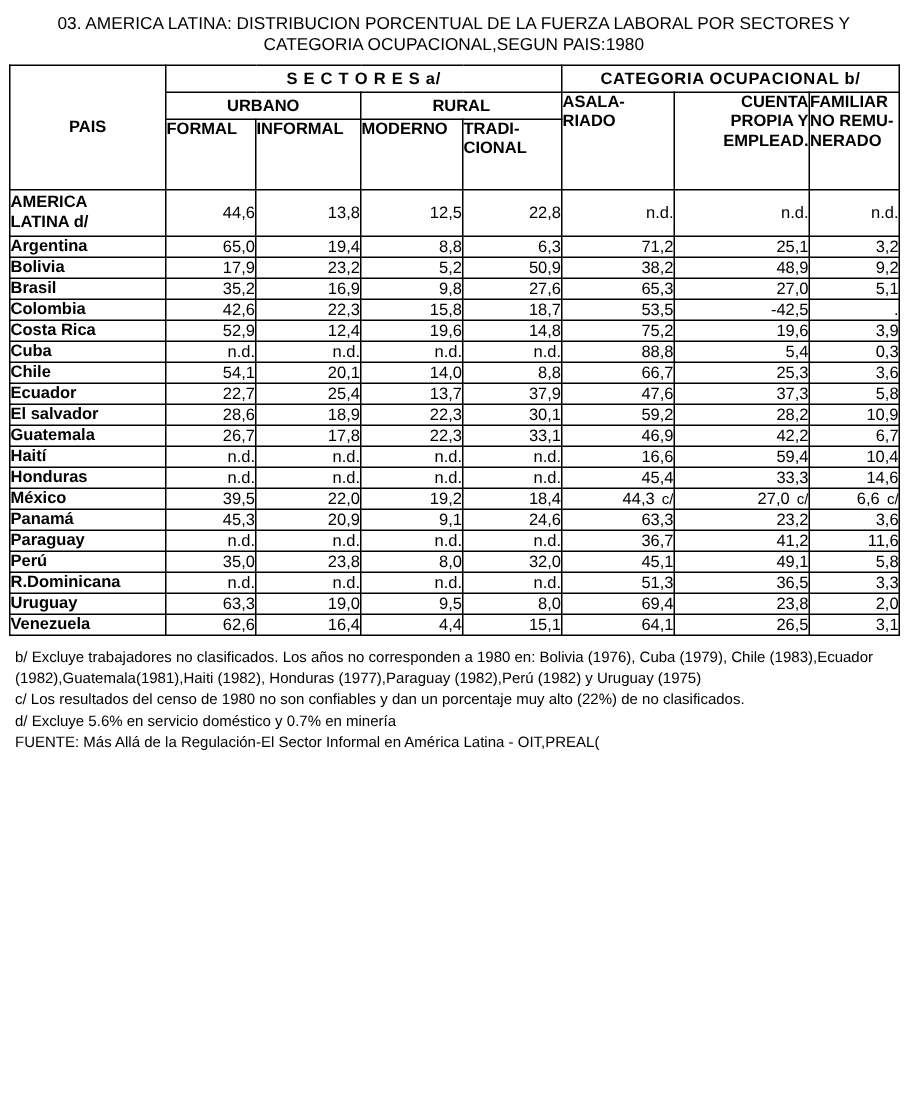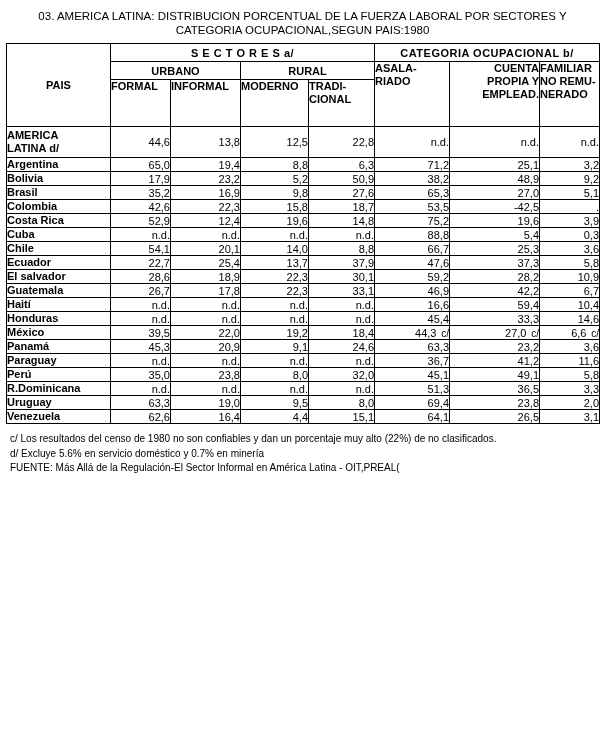--- a/index.html
+++ b/index.html
@@ -345,18 +345,19 @@
           <td class="num">4,4</td>
           <td class="num">15,1</td>
           <td class="num">64,1</td>
           <td class="num">26,5</td>
           <td class="num">3,1</td>
         </tr>
       </tbody>
   </table>
 
   <div class="notes">
+      <div>b/ Excluye trabajadores no clasificados. Los años no corresponden a 1980  en: Bolivia (1976), Cuba (1979), Chile (1983),Ecuador (1982),Guatemala(1981),Haiti (1982), Honduras (1977),Paraguay (1982),Perú (1982) y Uruguay (1975)</div>
       <div>c/ Los resultados del censo de 1980 no son confiables y dan un porcentaje  muy alto (22%) de no clasificados.</div>
       <div>d/ Excluye 5.6% en servicio doméstico y 0.7% en minería</div>
       <div>FUENTE: Más Allá de la Regulación-El Sector Informal en América Latina - OIT,PREAL(</div>
     </div>
 
 </div>
 
 </body></html>

